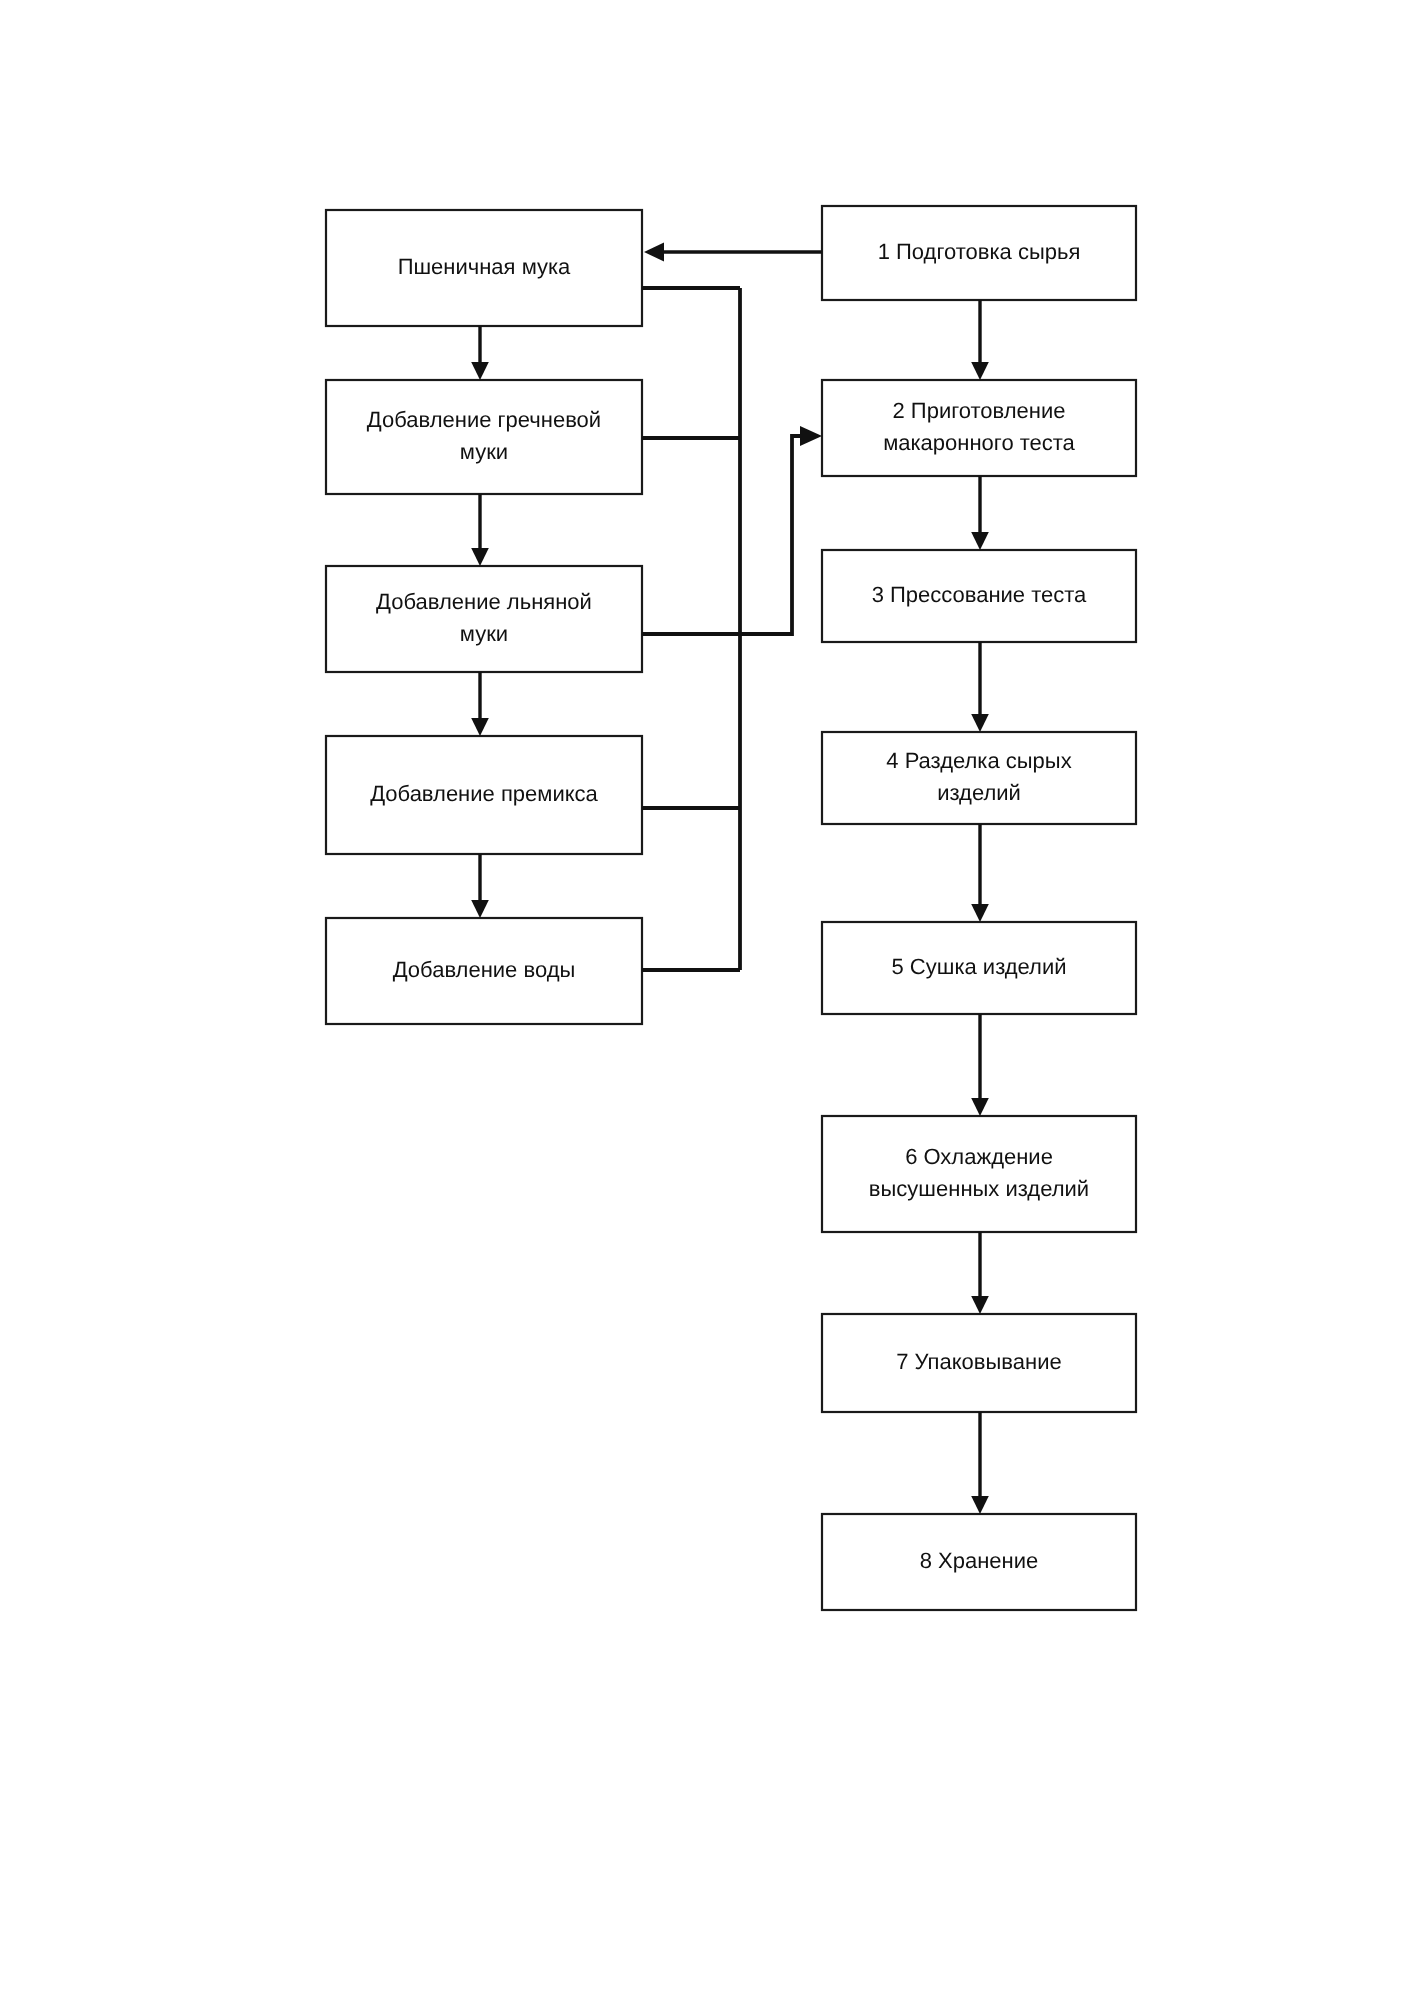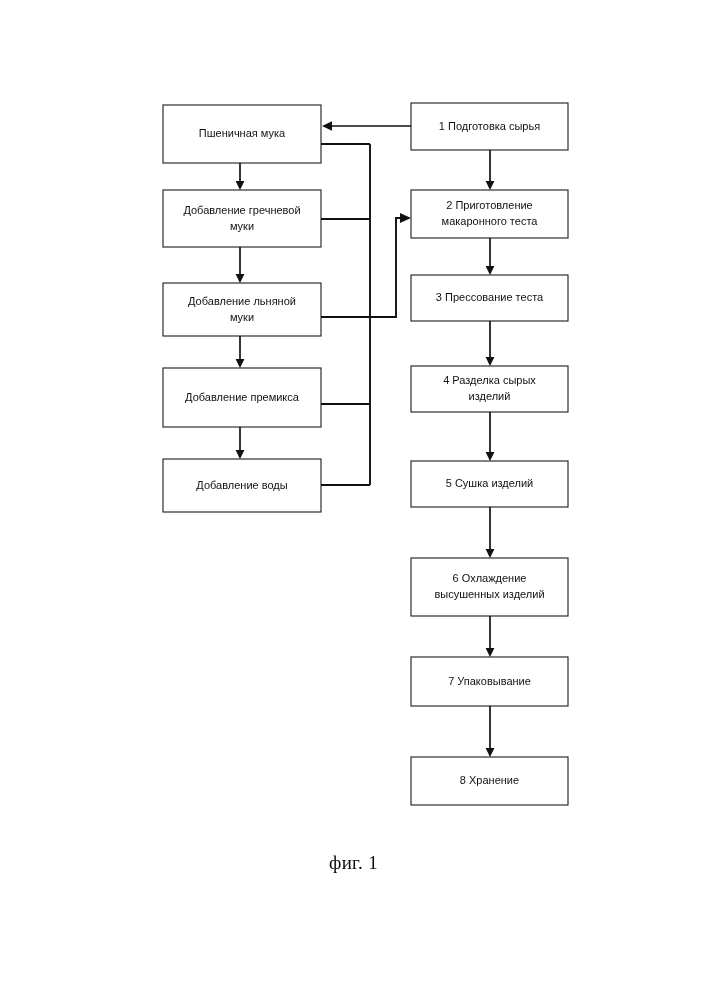--- a/index.html
+++ b/index.html
@@ -134,15 +134,14 @@
         <line x1="321" y1="144" x2="370" y2="144" class="bus-line"></line>
         <line x1="321" y1="219" x2="370" y2="219" class="bus-line"></line>
         <line x1="321" y1="317" x2="370" y2="317" class="bus-line"></line>
         <line x1="321" y1="404" x2="370" y2="404" class="bus-line"></line>
         <line x1="321" y1="485" x2="370" y2="485" class="bus-line"></line>
         <polyline points="370,317 396,317 396,218 402,218" class="bus-line"></polyline>
         <polygon points="400,213 400,223 411,218" class="arrow-head"></polygon>
       </g>
   </svg>
 
-  <div class="caption">фиг. 1</div>
 
 </div>
 
 </body></html>

